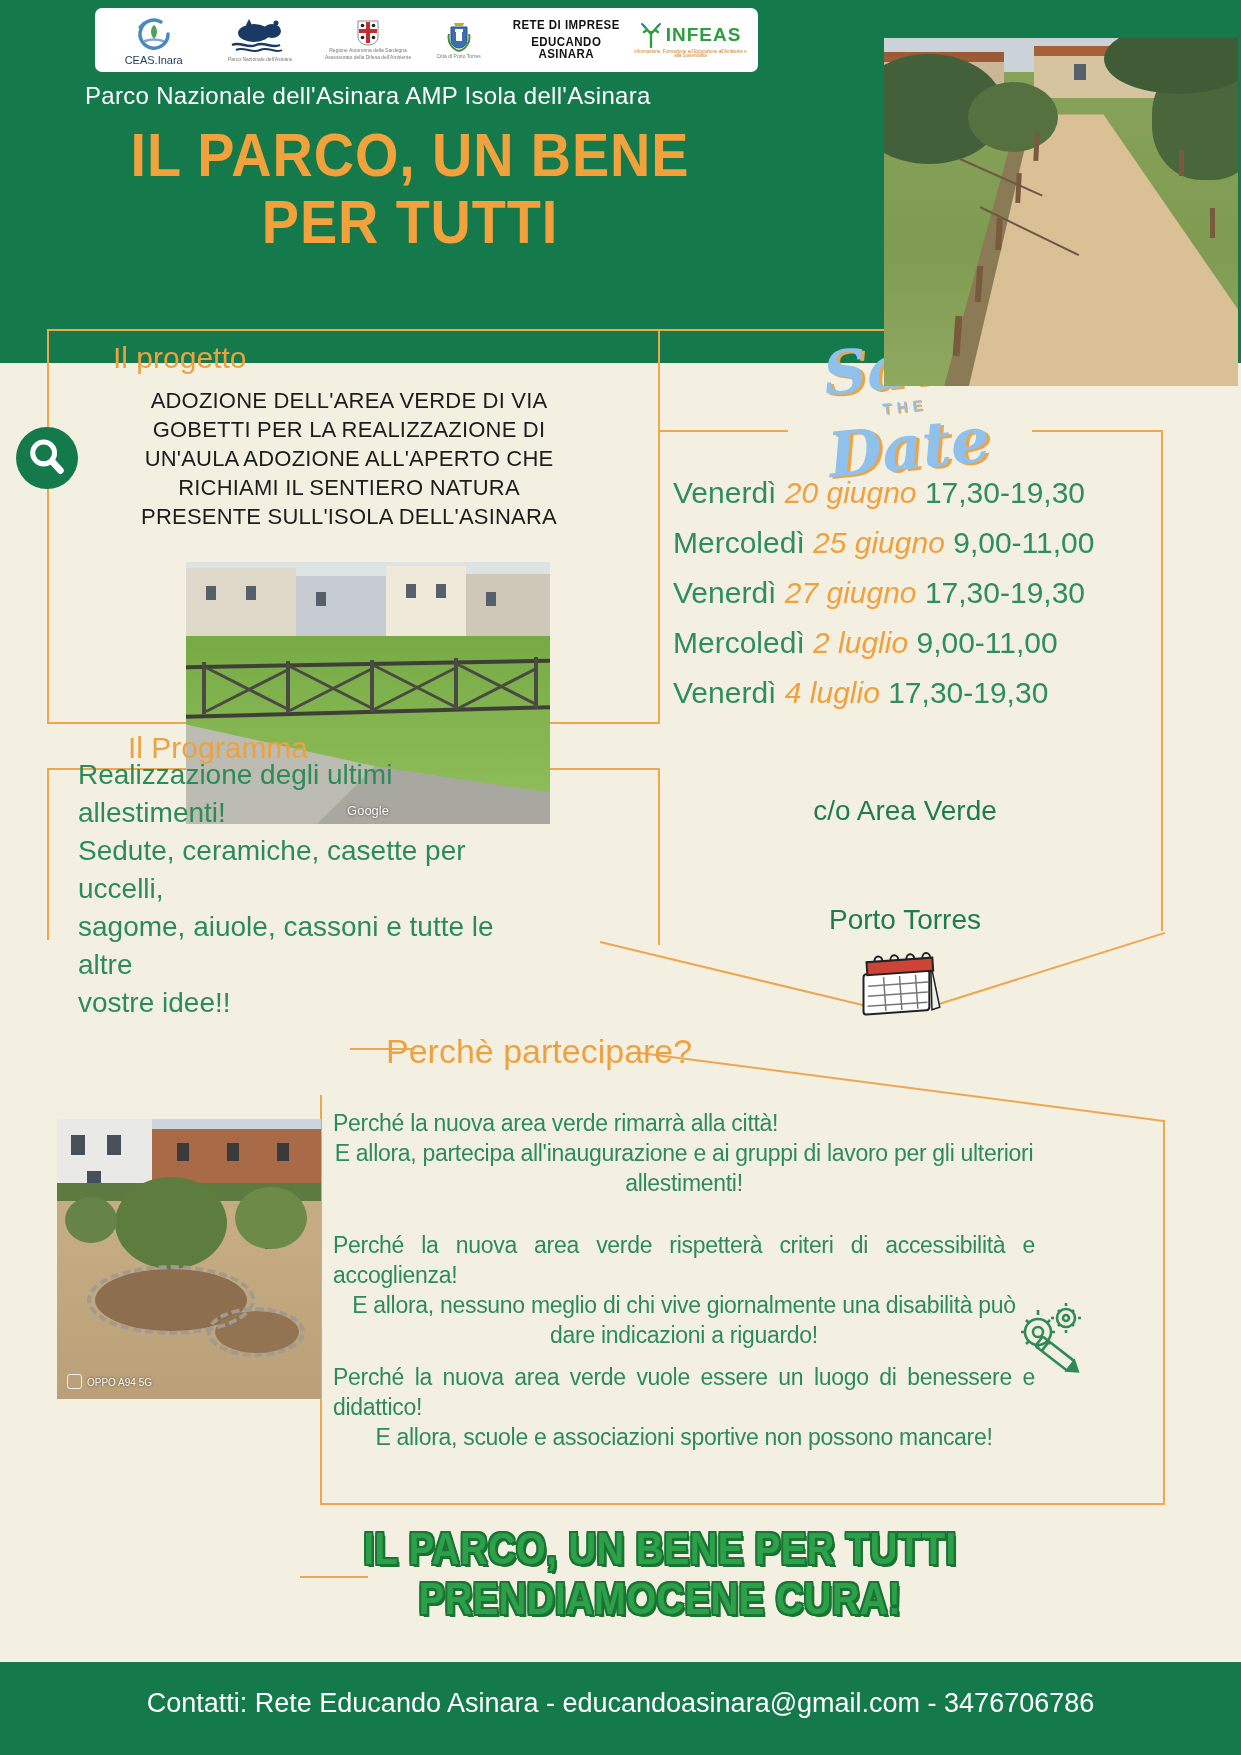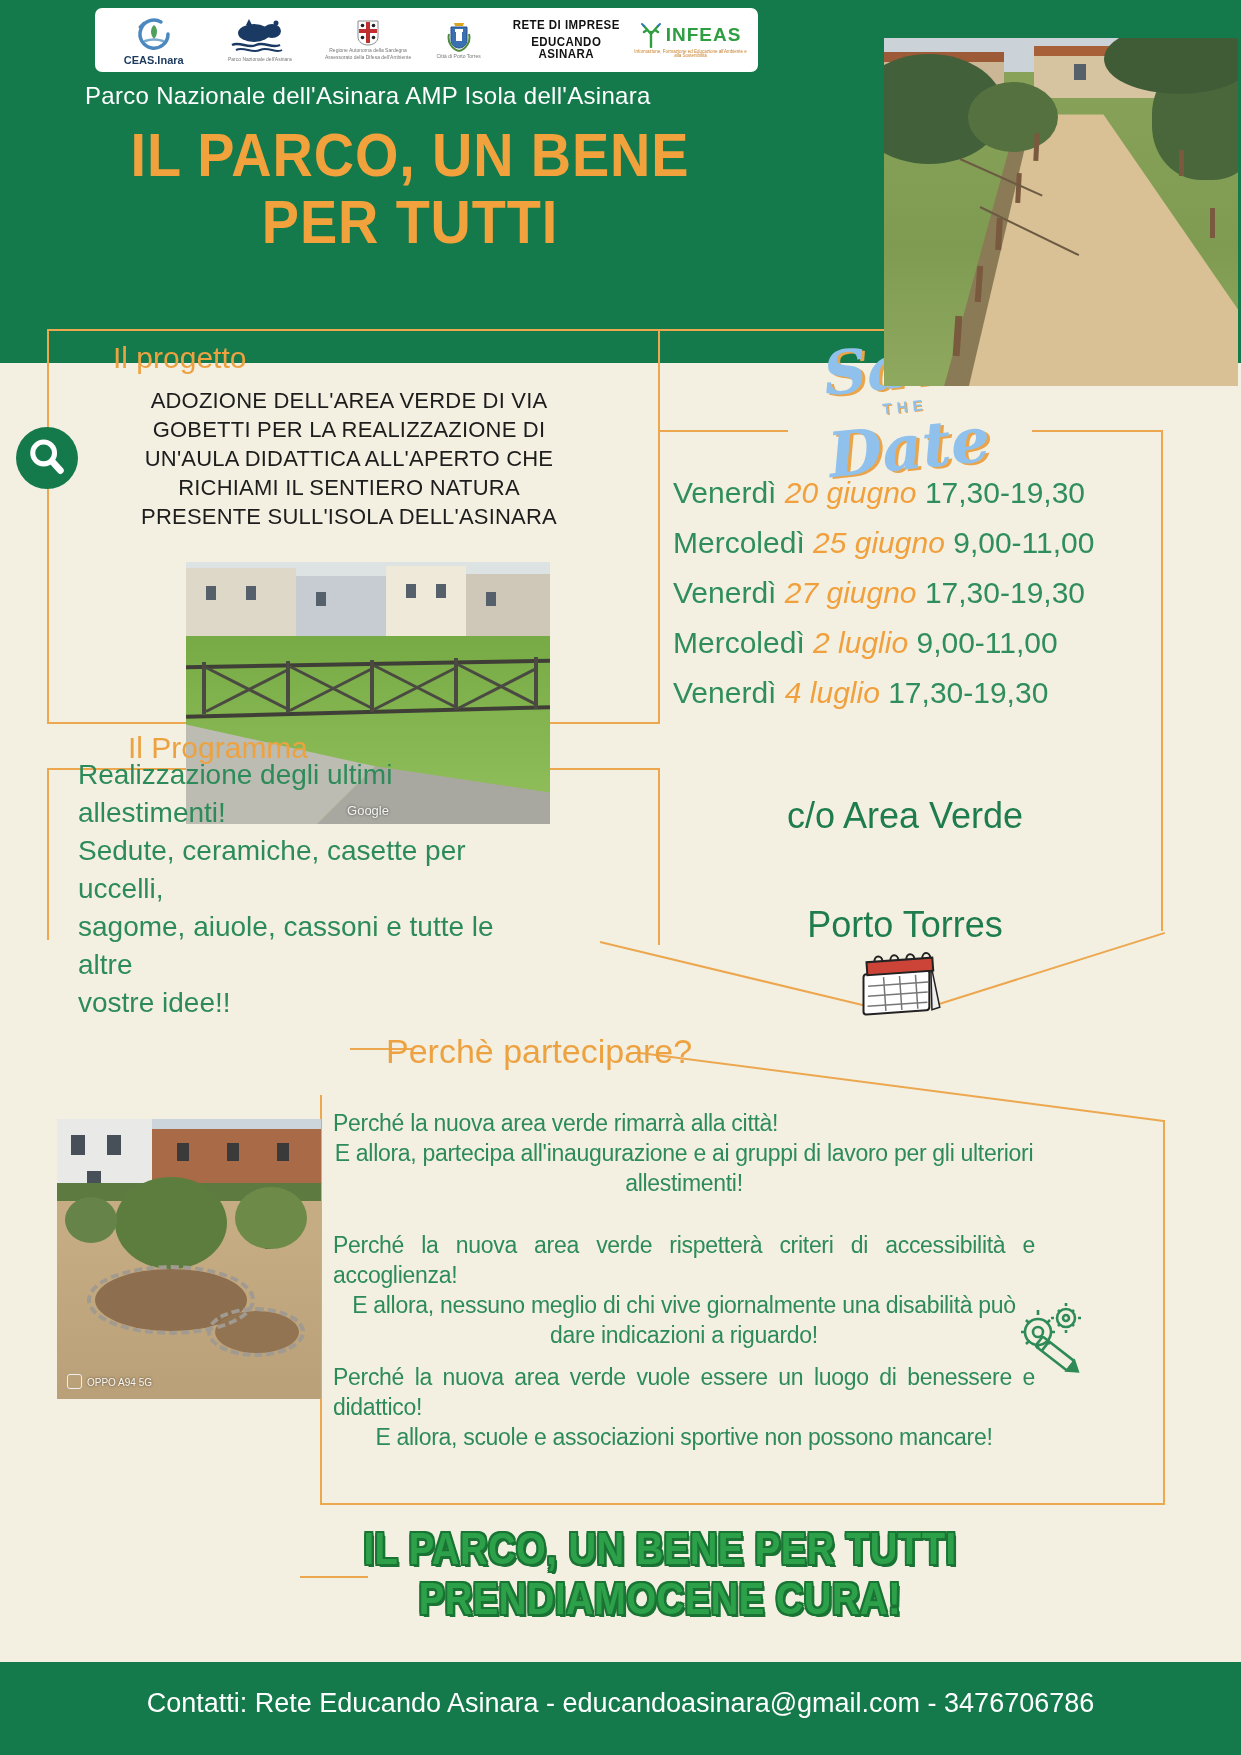--- a/index.html
+++ b/index.html
@@ -5,21 +5,21 @@
   html,body{margin:0;padding:0;background:#888;}
   .poster{position:relative;width:1241px;height:1755px;background:#f3f0e2;overflow:hidden;
           font-family:"Liberation Sans", sans-serif;margin:0 auto;}
   .abs{position:absolute;}
   
   .green-band{position:absolute;left:0;top:0;width:1241px;height:363px;background:#157a4b;z-index:0;}
   .logo-strip{position:absolute;left:95px;top:8px;width:663px;height:64px;background:#fff;border-radius:7px;
               display:flex;align-items:center;justify-content:space-between;padding:0 10px;box-sizing:border-box;z-index:1;}
   .logo{display:flex;flex-direction:column;align-items:center;justify-content:center;line-height:1;}
   .logo .cap{font-size:5px;color:#777;margin-top:2px;text-align:center;}
-  .ceas-label{font-size:11px;color:#1c3a5e;margin-top:2px;font-weight:bold;}
+  .ceas-label{font-size:11px;color:#1c3a5e;margin-top:2px;font-weight:normal;}
   .rete{font-size:12.5px;font-weight:bold;color:#111;text-align:center;transform:scaleX(.92);letter-spacing:.5px;}
   .infeas-word{font-size:19px;font-weight:bold;color:#2f9e41;letter-spacing:1px;}
   .subtitle{position:absolute;left:85px;top:82px;color:#fff;font-size:24px;z-index:1;letter-spacing:.3px;}
   .main-title{position:absolute;left:55px;top:122px;width:710px;text-align:center;color:#f1a23c;
               font-weight:800;font-size:62px;line-height:1.08;letter-spacing:1px;transform:scaleX(.9);z-index:1;}
   
   .oline{position:absolute;background:#eca74f;z-index:2;}
   
   .photo{position:absolute;overflow:hidden;z-index:3;margin-top:32px;}
   .ps{position:absolute;}
@@ -31,21 +31,21 @@
   .prog-body{position:absolute;left:78px;top:756px;width:440px;color:#2d8b59;font-size:28px;line-height:38px;z-index:3;}
   .std{position:absolute;left:755px;top:336px;width:300px;text-align:center;transform:rotate(-6deg);
        font-family:"DejaVu Serif", serif;font-style:italic;font-weight:bold;color:#8fc1ec;z-index:2;}
   .std .l1{font-size:60px;text-shadow:3px 2px 0 #eaa449;line-height:1;}
   .std .l2{font-size:15px;letter-spacing:5px;font-style:normal;font-family:"Liberation Sans",sans-serif;
            font-weight:bold;text-shadow:1px 1px 0 #eaa449;margin:2px 0;}
   .std .l3{font-size:62px;text-shadow:3px 2px 0 #eaa449;line-height:1;}
   .dates{position:absolute;left:673px;top:476px;font-size:30px;z-index:3;}
   .date-row{height:50px;white-space:nowrap;}
   .dg{color:#2f8e5b;} .do{color:#f0a03c;font-style:italic;}
-  .loc{position:absolute;left:640px;width:530px;text-align:center;color:#1f7c4d;font-size:36px;z-index:3;}
+  .loc{position:absolute;left:640px;width:530px;text-align:center;color:#1f7c4d;font-size:28px;z-index:3;}
   .paras{position:absolute;left:333px;width:702px;color:#2d8b59;font-size:23px;line-height:30px;letter-spacing:-.3px;z-index:3;}
   .pa{text-align:justify;}
   .pb{text-align:center;}
   .closing{position:absolute;left:255px;top:1524px;width:810px;text-align:center;font-size:44px;font-weight:800;
            line-height:1.14;color:#2da04a;transform:scaleX(.87);z-index:3;letter-spacing:.5px;
            text-shadow:2px 0 0 #1a7434,-2px 0 0 #1a7434,0 2px 0 #1a7434,0 -2px 0 #1a7434,
                        2px 2px 0 #1a7434,-2px -2px 0 #1a7434,2px -2px 0 #1a7434,-2px 2px 0 #1a7434,3px 3px 0 #1a7434;}
   .footer{position:absolute;left:0;top:1662px;width:1241px;height:93px;background:#157a4b;z-index:3;}
   .footer-text{position:absolute;left:0;top:26px;width:100%;text-align:center;color:#fff;font-size:27px;}
   .search-badge{position:absolute;left:16px;top:427px;width:62px;height:62px;border-radius:50%;
@@ -175,21 +175,21 @@
     <svg width="52" height="52" viewBox="0 0 62 62">
       <circle cx="27" cy="25" r="13" fill="none" stroke="#fff" stroke-width="6"></circle>
       <line x1="37" y1="35" x2="47" y2="46" stroke="#fff" stroke-width="8" stroke-linecap="round"></line>
     </svg>
   </div>
 
   <div class="h-orange" style="left:113px;top:341px;">Il progetto</div>
   <div class="proj-body">
     <div>ADOZIONE DELL'AREA VERDE DI VIA</div>
     <div>GOBETTI PER LA REALIZZAZIONE DI</div>
-    <div>UN'AULA DIDATTICA ALL'APERTO CHE</div>
+    <div>UN'AULA ADOZIONE ALL'APERTO CHE</div>
     <div>RICHIAMI IL SENTIERO NATURA</div>
     <div>PRESENTE SULL'ISOLA DELL'ASINARA</div>
   </div>
 
   <div class="photo" style="left:186px;top:530px;width:364px;height:262px;background:linear-gradient(180deg,#6ca23c,#92c05c);">
     <div class="ps" style="left:0;top:0;width:364px;height:46px;background:#dde2e3;"></div>
     <div class="ps" style="left:0;top:6px;width:110px;height:68px;background:#ded8c8;"></div>
     <div class="ps" style="left:110px;top:14px;width:90px;height:60px;background:#c6ccd2;"></div>
     <div class="ps" style="left:200px;top:4px;width:80px;height:70px;background:#efe9da;"></div>
     <div class="ps" style="left:280px;top:12px;width:84px;height:62px;background:#cfc8b8;"></div>

